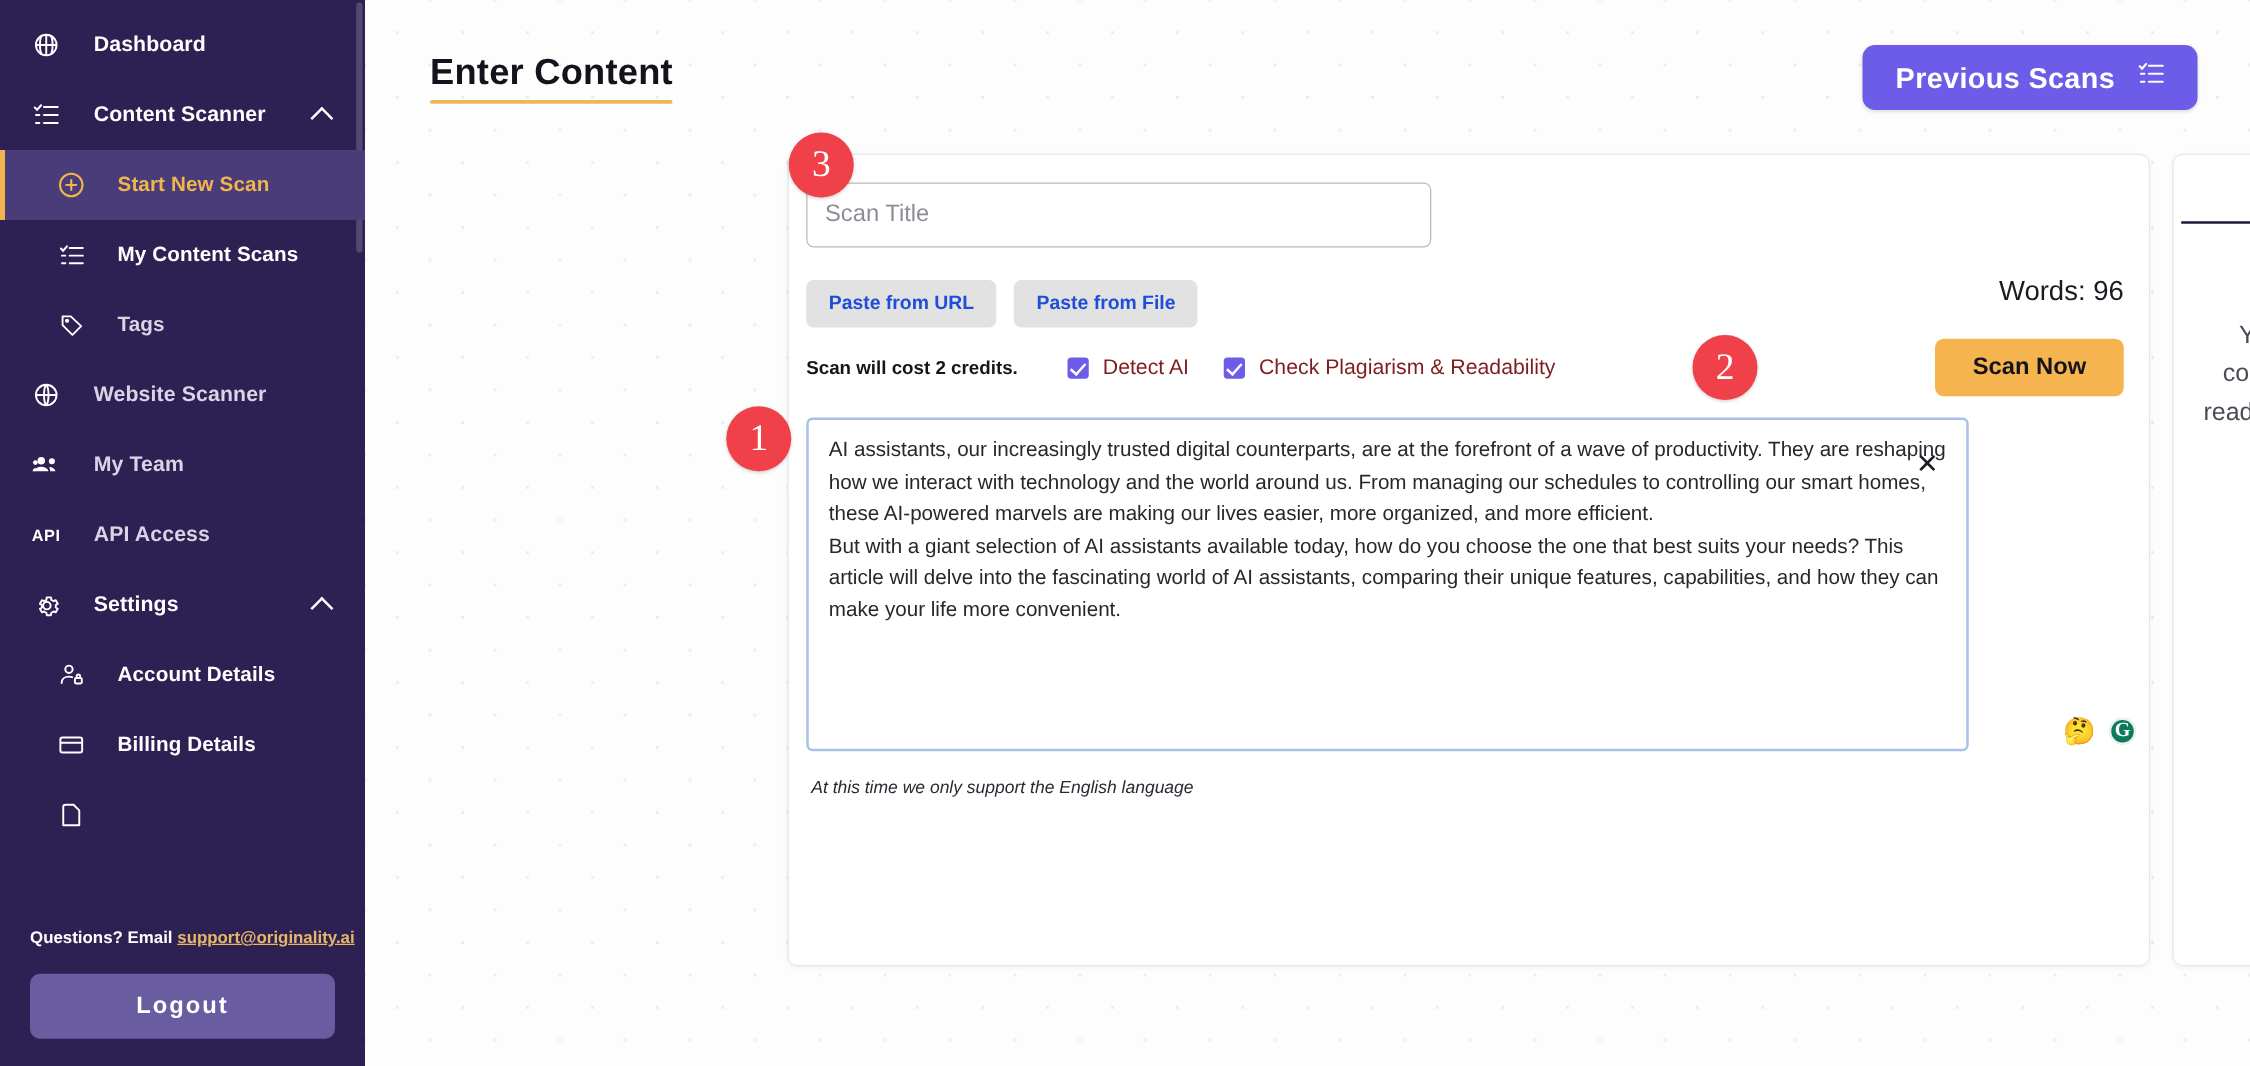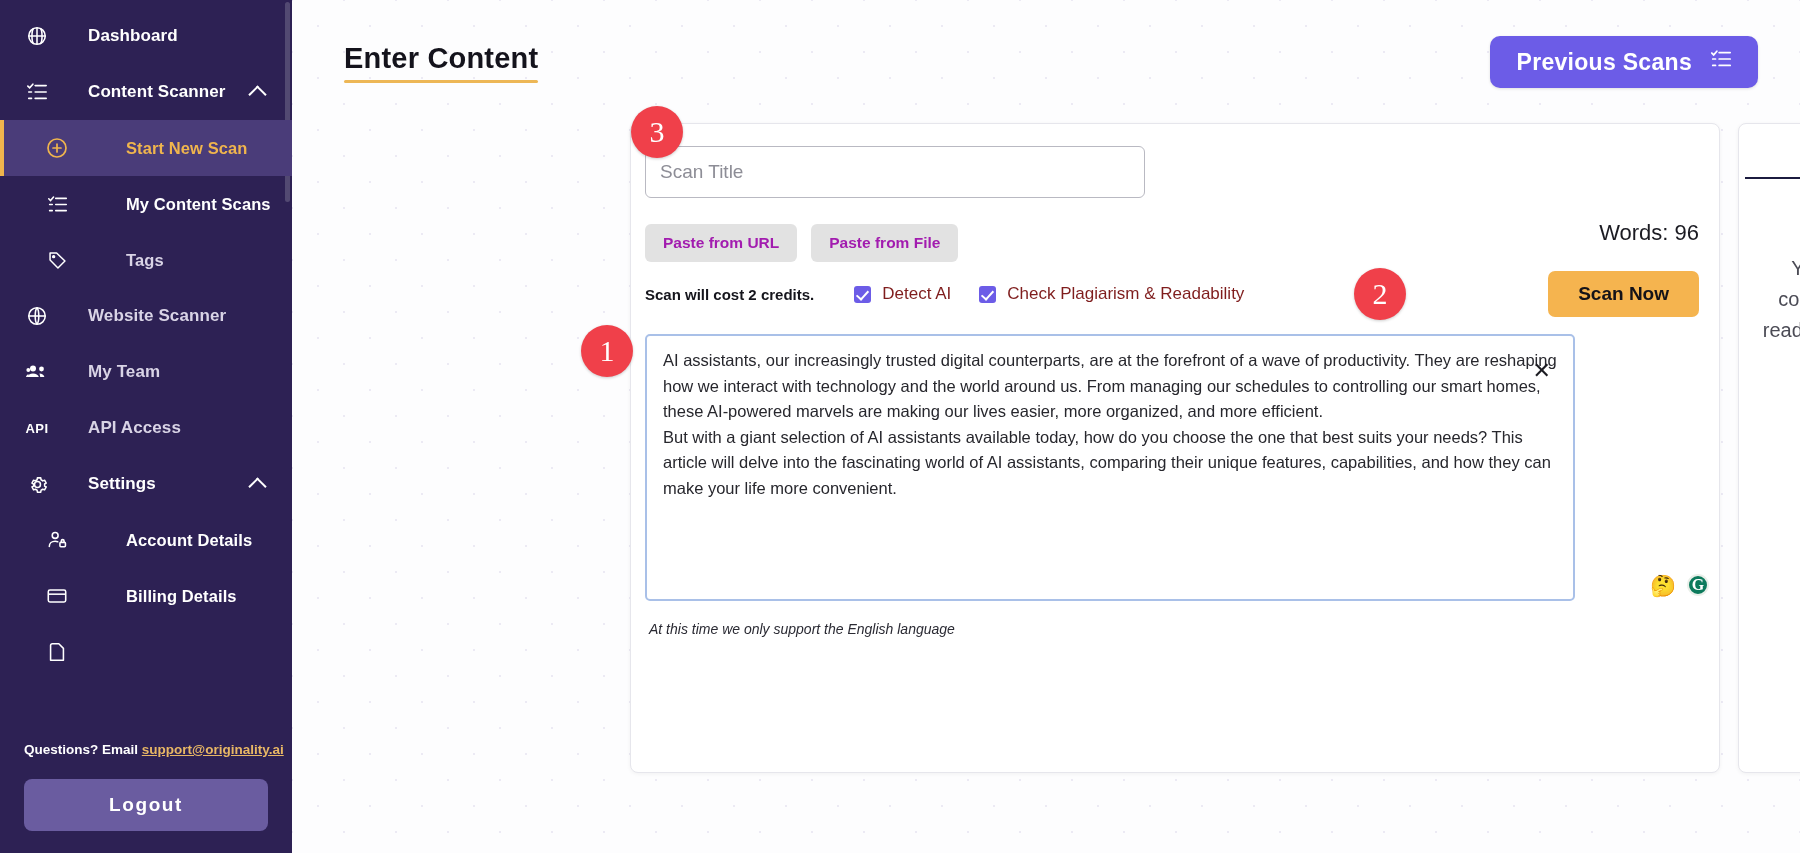--- a/index.html
+++ b/index.html
@@ -28,24 +28,24 @@
     font-size: 17px;
     font-weight: 700;
     letter-spacing: .1px;
     position: relative;
     cursor: pointer;
   }
   .nav-item .ico {
     width: 30px; height: 30px;
     display: flex; align-items: center; justify-content: center;
     flex: 0 0 30px;
-    margin-right: 36px;
+    margin-right: 23px;
     color: #ffffff;
   }
-  .nav-item.sub { padding-left: 42px; font-size: 16.5px; gap: 32px; }
+  .nav-item.sub { padding-left: 42px; font-size: 16.5px; }
   .nav-item.sub .ico { margin-right: 22px; }
   .nav-item.dim { color: #d9d4e6; font-weight: 600; }
   .nav-item.active {
     background: #4a3c79;
     color: #f0b54d;
   }
   .nav-item.active .ico { color: #f0b54d; }
   .nav-item.active::before {
     content: "";
     position: absolute; left: 0; top: 0; bottom: 0;
@@ -151,21 +151,21 @@
   }
   .scan-title-input::placeholder { color: #8d8d96; }
   .paste-row {
     position: absolute; left: 14px; top: 100px;
     display: flex; gap: 14px;
   }
   .pill {
     background: #e2e2e2;
     border: none; border-radius: 6px;
     height: 38px; padding: 0 18px;
-    font-size: 15.5px; font-weight: 700; color: #a21caf;
+    font-size: 15.5px; font-weight: 700; color: #1d4ed8;
     font-family: "Liberation Sans", sans-serif;
     cursor: pointer;
   }
   .words {
     position: absolute; right: 20px; top: 96px;
     font-size: 22px; color: #1b1b22;
   }
   .opts-row {
     position: absolute; left: 14px; top: 160px;
     display: flex; align-items: center; gap: 0;

